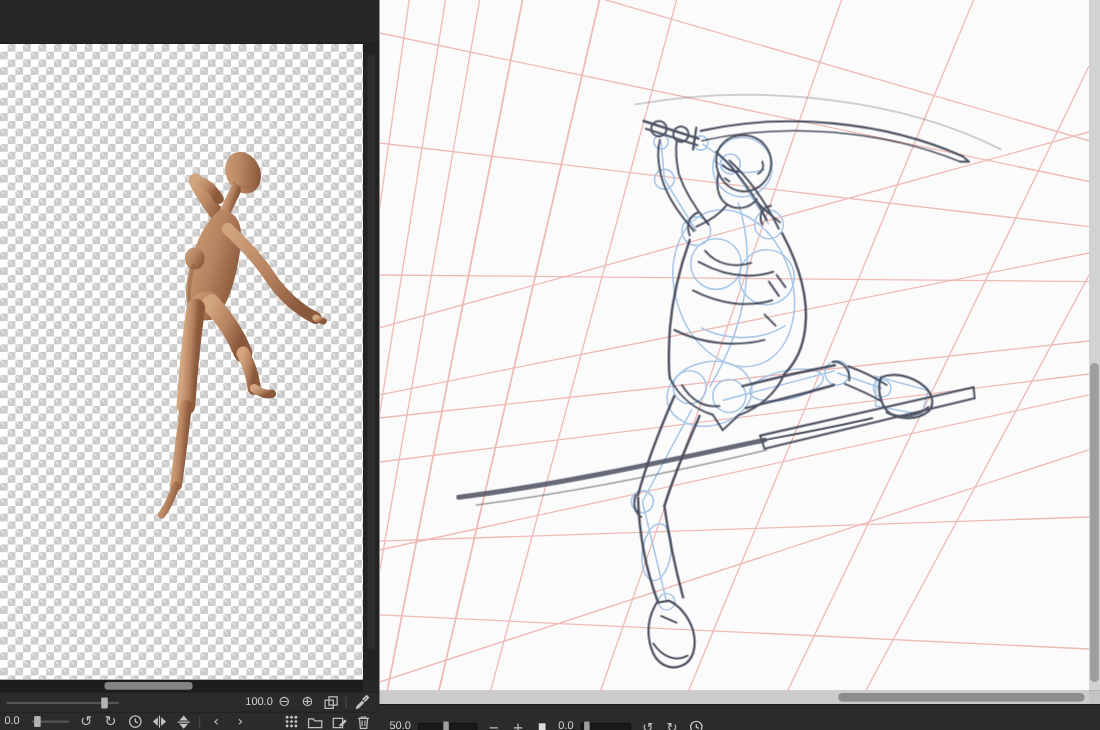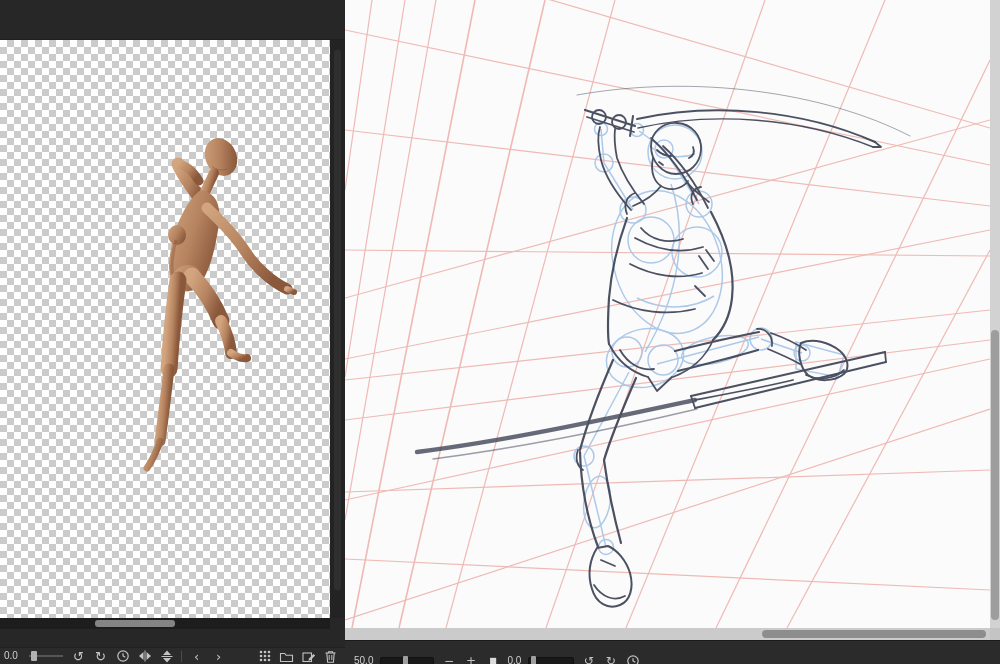--- a/index.html
+++ b/index.html
@@ -103,20 +103,43 @@
       </svg>
     </div>
 
     <div class="sv-vscroll">
       <div class="vthumb"></div>
     </div>
     <div class="sv-hscroll">
       <div class="hthumb"></div>
     </div>
 
+    <div class="toolbar row1">
+      <div class="mini-slider zoom-slider">
+        <div class="track"></div>
+        <div class="sthumb"></div>
+      </div>
+      <div class="spacer"></div>
+      <span class="value">100.0</span>
+      <button class="iconbtn">⊖</button>
+      <button class="iconbtn">⊕</button>
+      <button class="iconbtn">
+        <svg class="icon-svg" width="14" height="14" viewBox="0 0 14 14">
+          <rect x="1.5" y="4.5" width="7.5" height="7.5" fill="none" stroke="#c3c3c3" stroke-width="1.1"></rect>
+          <rect x="5" y="1.5" width="7.5" height="7.5" fill="none" stroke="#c3c3c3" stroke-width="1.1"></rect>
+        </svg>
+      </button>
+      <div class="sep"></div>
+      <button class="iconbtn">
+        <svg class="icon-svg" width="15" height="15" viewBox="0 0 15 15">
+          <path d="M2.2 13.8 L3.2 10.8 L8.2 5.8 L10.2 7.8 L5.2 12.8 Z" fill="#c3c3c3"></path>
+          <path d="M8.8 5.2 L12.3 1.7 L13.8 3.2 L10.3 6.7" stroke="#c3c3c3" stroke-width="1.6" fill="none"></path>
+        </svg>
+      </button>
+    </div>
 
     <div class="toolbar row2">
       <span class="value" style="width:20px">0.0</span>
       <div class="mini-slider angle-slider">
         <div class="track"></div>
         <div class="sthumb"></div>
       </div>
       <button class="iconbtn">↺</button>
       <button class="iconbtn">↻</button>
       <button class="iconbtn">

